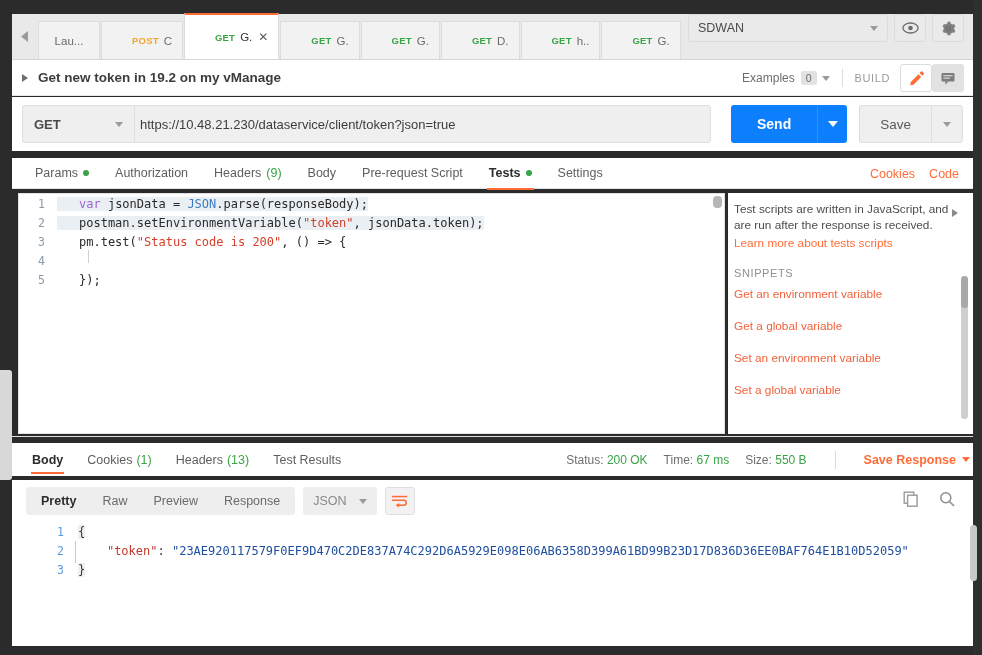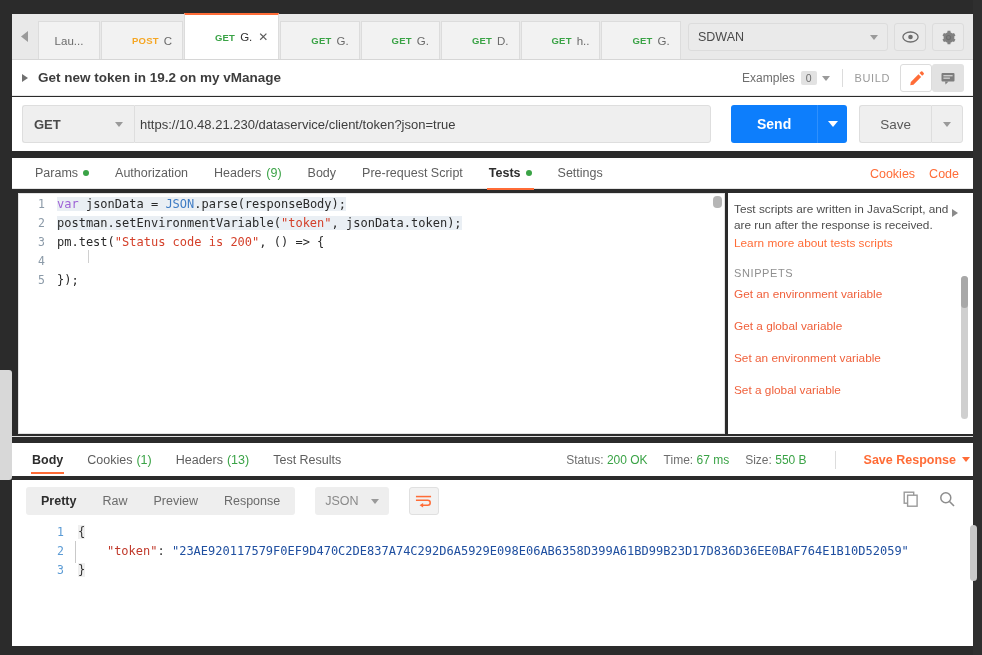--- a/index.html
+++ b/index.html
@@ -86,21 +86,21 @@
   .tb-icon-btn {
     width: 30px; height: 46px; display: flex; align-items: center; justify-content: center;
     color: #8d8d8d;
   }
   .plus { font-size: 19px; color: #7a7a7a; font-weight: 300; }
   .dots { font-size: 17px; color: #7a7a7a; letter-spacing: 1px; line-height: 8px; }
 
   
   .env-zone {
     position: absolute; right: 0; top: 0; height: 46px;
-    display: flex; align-items: center; gap: 6px; padding-right: 9px;
+    display: flex; gap: 6px; padding-right: 9px;
   }
   .env-select {
     width: 200px; height: 28px;
     background: #eaeaea; border: 1px solid #dcdcdc; border-radius: 3px;
     display: flex; align-items: center; justify-content: space-between;
     padding: 0 9px; font-size: 12.5px; color: #4a4a4a;
   }
   .caret-dn { width:0;height:0;border-left:4px solid transparent;border-right:4px solid transparent;border-top:5px solid #9a9a9a; }
   .env-icon-btn {
     width: 32px; height: 28px; background: #eaeaea; border: 1px solid #dcdcdc; border-radius: 3px;
@@ -216,21 +216,21 @@
     background: #ffffff; border: 1px solid #e2e2e2;
     overflow: hidden;
   }
   .code-table { width: 100%; font-family: "DejaVu Sans Mono", monospace; font-size: 12px; }
   .code-line { display: flex; height: 19px; align-items: center; }
   .ln {
     width: 38px; text-align: right; padding-right: 12px;
     color: #8b9aa8; font-size: 11.5px; flex: 0 0 auto;
     font-family: "DejaVu Sans Mono", monospace;
   }
-  .code-txt { white-space: pre; color: #2a2a2a; }
+  .code-txt { white-space: pre; color: #2a2a2a; padding-left: 22px; }
   .tok-kw { color: #9e62d6; }
   .tok-cls { color: #3f7cc4; }
   .tok-str { color: #d4402a; }
   .tok-num { color: #2a8f7e; }
   .hl { background: #eaeff4; }
   .ed-scroll-top {
     position:absolute; right: 2px; top: 2px; width: 9px; height: 12px;
     background: #b6b6b6; border-radius: 4px;
   }
   .indent-guide {
@@ -278,21 +278,21 @@
     position: absolute; right: 12px; top: 443px; height: 33px;
     display: flex; align-items: center; gap: 16px; font-size: 12px; color: #6e6e6e;
   }
   .meta-val { color: #3aa346; }
   .save-resp { color: #ff6c37; font-size: 12.5px; font-weight: 600; display:flex; align-items:center; gap:6px; }
   .caret-orange { width:0;height:0;border-left:4.5px solid transparent;border-right:4.5px solid transparent;border-top:5.5px solid #ff6c37; }
 
   
   .fmt-bar {
     position: absolute; left: 12px; top: 480px; width: 961px; height: 42px;
-    background: #ffffff; display: flex; align-items: center; padding-left: 14px; gap: 20px;
+    background: #ffffff; display: flex; align-items: center; padding-left: 14px; gap: 8px;
   }
   .fmt-group {
     height: 28px; background: #eeeeee; border-radius: 3px;
     display: flex; align-items: center; padding: 0 2px;
   }
   .fmt-item {
     height: 24px; padding: 0 13px; font-size: 12.5px; color: #6b6b6b;
     display: flex; align-items: center; border-radius: 2px;
   }
   .fmt-item.active { color: #2d2d2d; font-weight: 600; }

